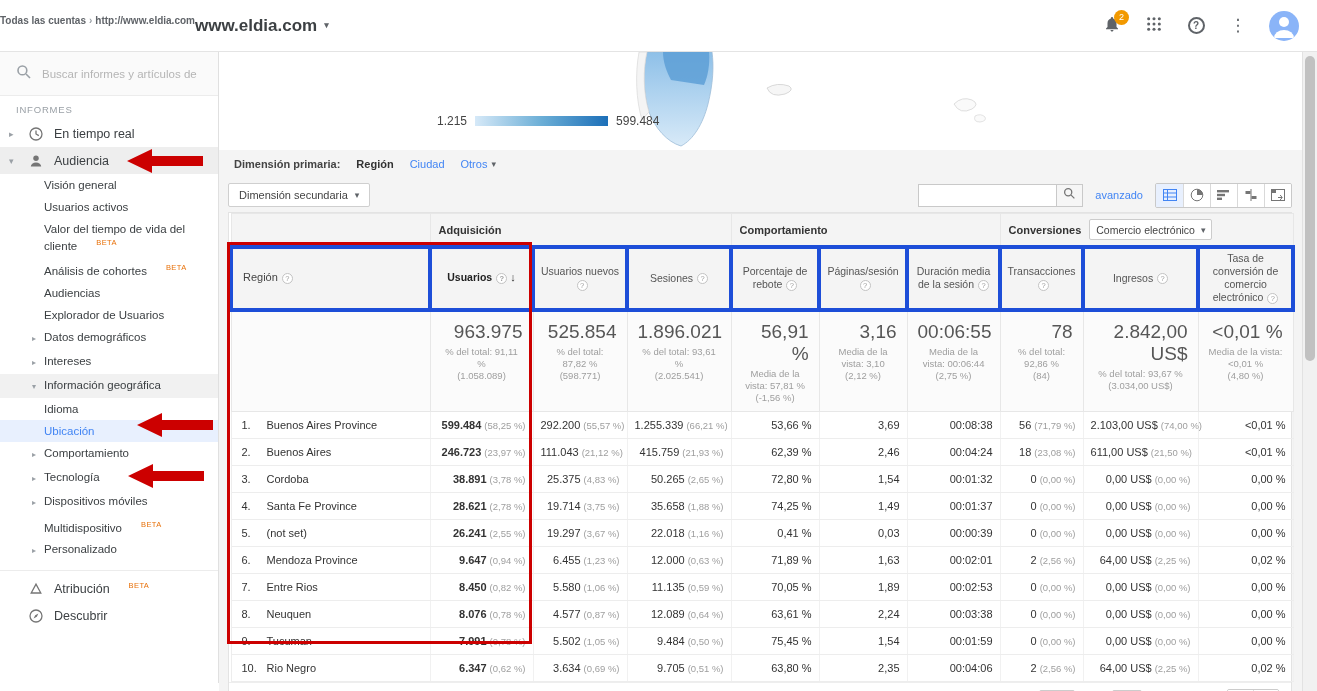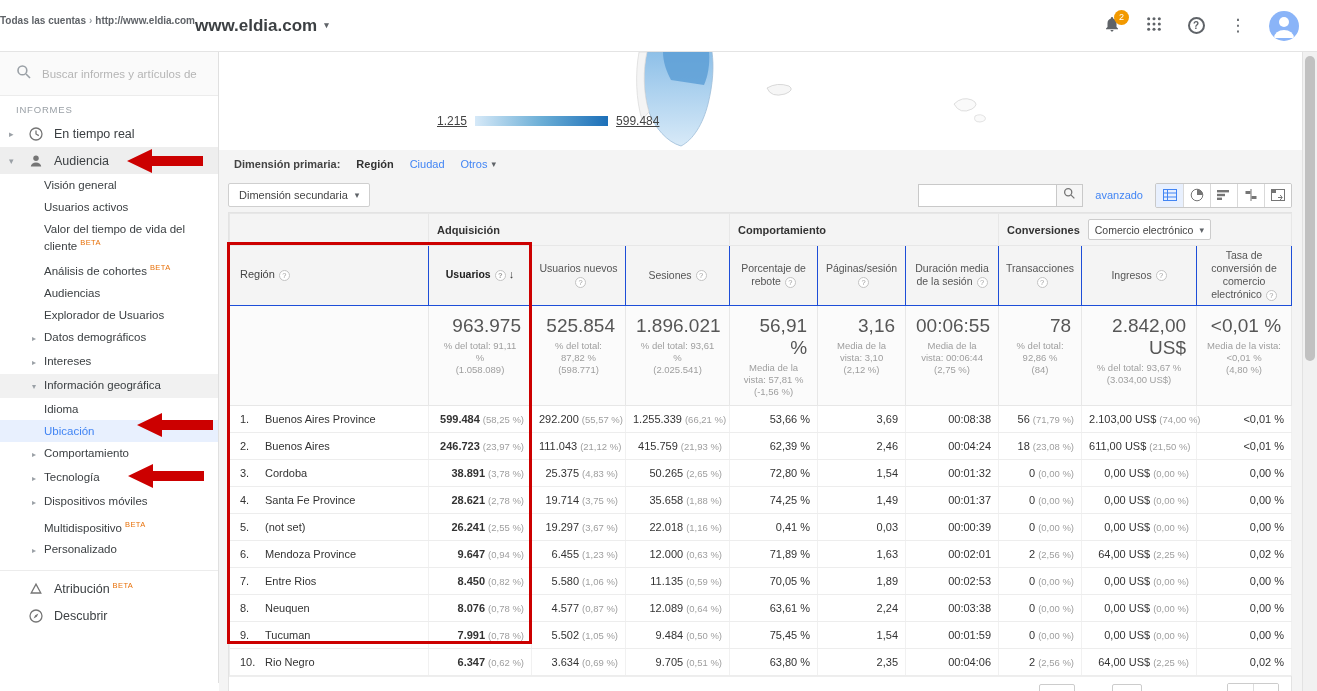--- a/index.html
+++ b/index.html
@@ -30,27 +30,27 @@
   .section-label { height: 24px; padding: 8px 0 0 16px; font-size: 9.5px; letter-spacing: .8px; color: #9aa0a6; }
   .nav-item { height: 27px; display: flex; align-items: center; gap: 9px; padding: 0 8px 0 9px; font-size: 12.5px; cursor: pointer; }
   .nav-item .exp { width: 9px; font-size: 9px; color: #9aa0a6; flex: none; }
   .nav-item .nicon { width: 18px; height: 18px; flex: none; display: flex; align-items: center; justify-content: center; }
   .nav-item.active-section { background: #eeeeee; }
   .sub-item { display: flex; align-items: flex-start; padding: 4px 8px 4px 32px; font-size: 11.5px; line-height: 14px; color: #3c4043; cursor: pointer; }
   .sub-item .exp { width: 12px; font-size: 8px; color: #9aa0a6; flex: none; padding-top: 2px; }
   .sub-item.geo-open { background: #f1f1f1; }
   .sub-sub { padding-left: 44px; }
   .sub-sub.selected { background: #e8f0fe; color: #4285f4; }
-  .beta { color: #e8710a; font-size: 7.5px; letter-spacing: .4px; margin-left: 3px; vertical-align: super; }
+  .beta { color: #e8710a; font-size: 7.5px; letter-spacing: .4px; margin-left: 19px; vertical-align: super; }
   .side-bottom { margin-top: 8px; border-top: 1px solid #ececec; padding-top: 4px; }
 
   
   .main { position: absolute; left: 219px; top: 52px; right: 15px; bottom: 0; background: #f4f4f4; }
   .map-area { height: 98px; background: #fff; position: relative; overflow: hidden; }
-  .legend { position: absolute; left: 218px; top: 62px; display: flex; align-items: center; gap: 8px; font-size: 12px; color: #444; text-decoration: underline; }
+  .legend { position: absolute; left: 218px; top: 62px; display: flex; align-items: center; gap: 8px; font-size: 12px; color: #444; }
   .legend-bar { width: 133px; height: 10px; background: linear-gradient(90deg, #d6e9f8, #6baed6, #1c6fb8); }
   .dim-bar { height: 28px; display: flex; align-items: center; gap: 16px; padding: 0 15px; font-size: 11px; }
   .dim-label { color: #444; font-weight: bold; }
   .dim-tab { color: #4285f4; cursor: pointer; display: flex; align-items: center; gap: 4px; }
   .dim-tab.selected { color: #333; font-weight: bold; }
   .controls { height: 34px; display: flex; align-items: center; padding: 0 10px 0 9px; justify-content: center; }
   .btn-secondary { height: 24px; background: #fff; border: 1px solid #cfcfcf; border-radius: 2px; font-size: 11px; color: #444; display: flex; align-items: center; gap: 7px; padding: 0 10px; cursor: pointer; }
   .flex-spacer { flex: 1; }
   .search-box { display: flex; align-items: center; }
   .search-box input { width: 138px; height: 23px; border: 1px solid #c9c9c9; border-right: none; padding: 0 6px; font-size: 11px; outline: none; background: #fff; }
@@ -60,21 +60,21 @@
   .view-icon { width: 27px; height: 23px; display: flex; align-items: center; justify-content: center; background: #fff; border-left: 1px solid #d9d9d9; color: #757575; cursor: pointer; }
   .view-icon:first-child { border-left: none; }
   .view-icon.active { background: #e8f0fe; color: #4285f4; }
 
   
   .table-wrap { margin-left: 9px; width: 1064px; background: #fff; border: 1px solid #e3e3e3; }
   table.report { width: 100%; border-collapse: collapse; table-layout: fixed; }
   .group-row th { height: 31px; background: #f4f4f4; border: 1px solid #e7e7e7; font-size: 11px; color: #333; text-align: left; padding: 0 8px; font-weight: bold; }
   .group-row .conv-cell { display: flex; align-items: center; gap: 8px; height: 31px; }
   .mini-select { height: 21px; background: #fff; border: 1px solid #ccc; border-radius: 2px; font-size: 10.5px; font-weight: normal; color: #444; display: flex; align-items: center; gap: 6px; padding: 0 6px; cursor: pointer; }
-  .metric-row th { height: 57px; background: #f4f4f4; border: 1px solid #1d4ed8; font-size: 10.5px; font-weight: normal; color: #555; text-align: center; vertical-align: middle; padding: 3px 5px; line-height: 1.25; }
+  .metric-row th { height: 57px; background: #f4f4f4; border: 4px solid #1d4ed8; font-size: 10.5px; font-weight: normal; color: #555; text-align: center; vertical-align: middle; padding: 3px 5px; line-height: 1.25; }
   .metric-row th.region-h { text-align: left; padding-left: 10px; font-size: 11px; color: #444; }
   .metric-row th.sorted-h { font-weight: bold; color: #222; }
   .qmark { display: inline-flex; width: 11px; height: 11px; border: 1px solid #c3c3c3; border-radius: 50%; color: #9e9e9e; font-size: 7.5px; align-items: center; justify-content: center; margin-left: 4px; vertical-align: middle; background: #fff; }
   .sort-arrow { font-size: 11px; color: #333; margin-left: 3px; }
   .summary-row td { background: #fbfbfb; border: 1px solid #e7e7e7; text-align: right; vertical-align: top; padding: 9px 10px 6px; height: 72px; }
   .sum-value { font-size: 19px; color: #565656; }
   .sum-sub { font-size: 9.5px; color: #9e9e9e; margin-top: 3px; line-height: 1.3; text-align: center; }
   tbody.rows td { height: 27px; border-bottom: 1px solid #ededed; border-right: 1px solid #f1f1f1; font-size: 11px; color: #333; text-align: right; padding: 0 7px; white-space: nowrap; }
   tbody.rows td.c-region { text-align: left; padding-left: 10px; border-left: 1px solid #ededed; }
   .rank { display: inline-block; width: 25px; color: #333; }

